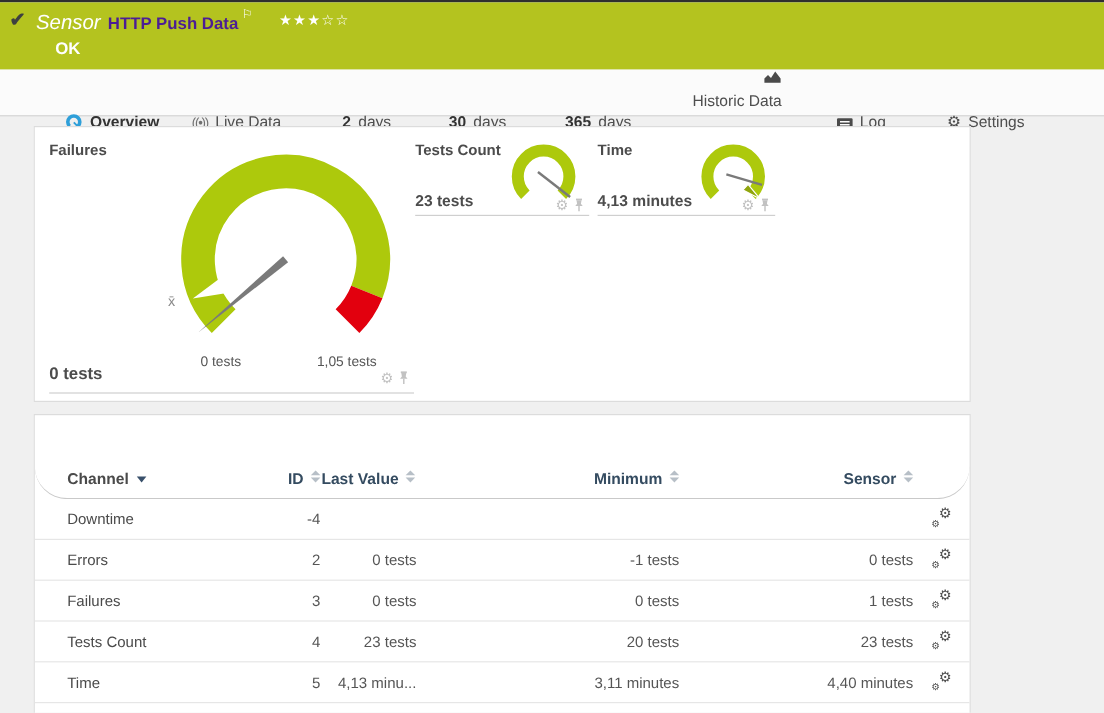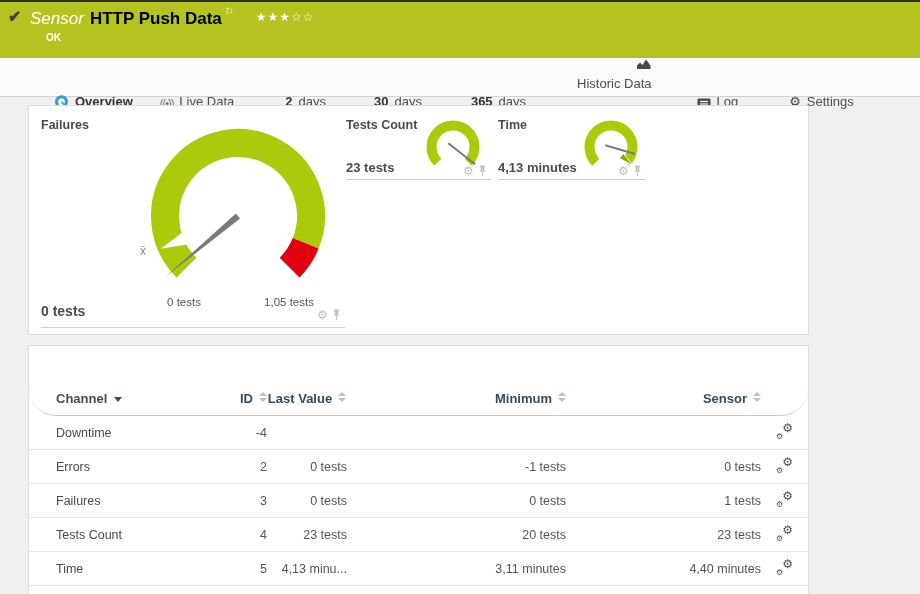--- a/index.html
+++ b/index.html
@@ -8,24 +8,24 @@
     background:#f0f0f0;
     font-family:"Liberation Sans", sans-serif;
     -webkit-font-smoothing:antialiased;
   }
   
   .topstrip{position:absolute;top:0;left:0;width:920px;height:2px;background:#2f2f2f;}
   .hdr{position:absolute;top:2px;left:0;width:920px;height:56px;background:#b4c31f;color:#fff;}
   .hdr .check{position:absolute;left:8px;top:5px;font-size:16px;font-weight:bold;color:#3e4040;}
   .hdr .titleline{position:absolute;left:30px;top:4px;white-space:nowrap;}
   .hdr .kind{font-style:italic;font-size:17px;color:#fff;}
-  .hdr .title{font-weight:bold;font-size:17px;color:#000000;margin-left:6px;}
+  .hdr .title{font-weight:bold;font-size:14px;color:#4c1d95;margin-left:6px;}
   .hdr .flag{font-size:10px;vertical-align:9px;margin-left:3px;color:#fff;}
   .hdr .stars{margin-left:22px;font-size:12px;letter-spacing:1px;color:#fff;vertical-align:3px;}
-  .hdr .ok{position:absolute;left:46px;top:30px;font-size:10px;font-weight:bold;color:#fff;}
+  .hdr .ok{position:absolute;left:46px;top:30px;font-size:14px;font-weight:bold;color:#fff;}
   
   .tabbar{
     position:absolute;top:58px;left:0;width:920px;height:39px;background:#fbfbfb;
     border-bottom:1px solid #d2d2d2;box-sizing:border-box;display:flex;align-items:stretch;
     font-size:13px;color:#4e4e4e;
   }
   .tab{display:flex;align-items:flex-end;gap:6px;height:51px;position:relative;cursor:pointer;white-space:nowrap;}
   .tab .num{font-weight:bold;color:#333;}
   .tab.active{font-weight:bold;color:#333;}
   .tab.active::after{content:'';position:absolute;left:0;right:0;bottom:0;height:3px;background:#3ba1da;}

